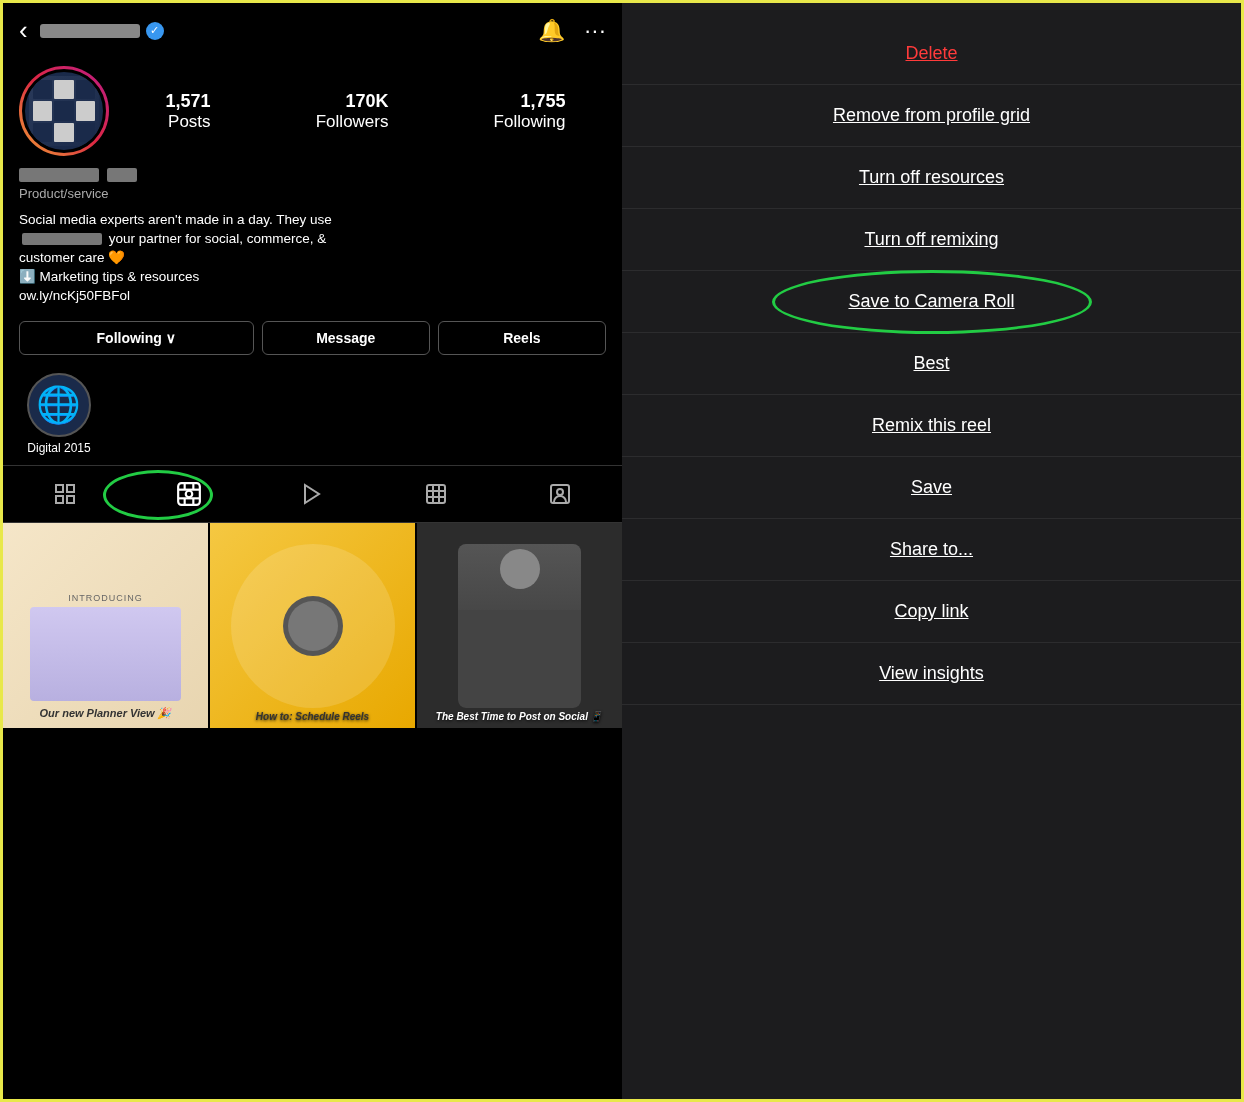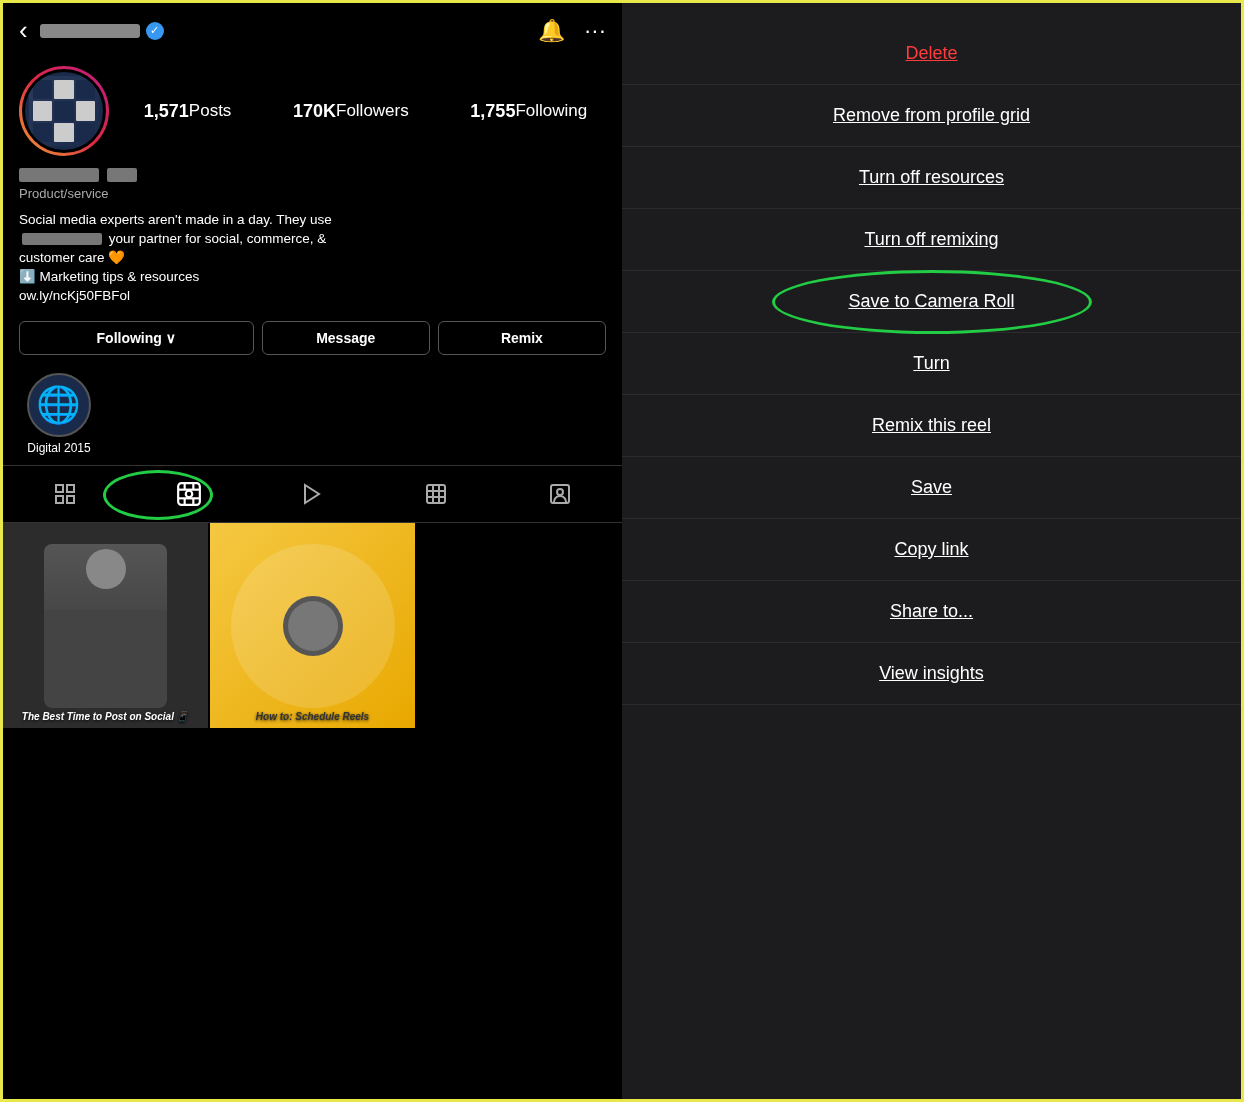--- a/index.html
+++ b/index.html
@@ -113,22 +113,22 @@
     .avatar-pixel.dark { background: #1a2a4a; }
 
     .stats {
       display: flex;
       gap: 24px;
       flex: 1;
       justify-content: space-around;
     }
     .stat-item {
       display: flex;
-      flex-direction: row;
-      align-items: flex-start;
+      flex-direction: column;
+      align-items: flex-end;
     }
     .stat-number {
       font-size: 18px;
       font-weight: 700;
       color: #fff;
     }
     .stat-label {
       font-size: 17px;
       color: #fff;
     }
@@ -439,21 +439,21 @@
 
   <div class="action-buttons">
     <button class="action-btn following-btn">
       <span>Following</span>
       <span>∨</span>
     </button>
     <button class="action-btn">
       <span>Message</span>
     </button>
     <button class="action-btn">
-      <span>Remix</span>
+      <span>Reels</span>
     </button>
   </div>
 
   <div class="highlights">
     <div class="highlight-item">
       <div class="highlight-circle">
         <span class="highlight-globe">🌐</span>
       </div>
       <span class="highlight-label">Digital 2015</span>
     </div>
@@ -500,39 +500,44 @@
         <circle cx="12" cy="10" r="3"></circle>
         <path d="M6 21v-1a6 6 0 0112 0v1"></path>
       </svg>
     </div>
 
     <div class="reels-tab-circle"></div>
   </div>
 
   <div class="content-grid">
 
+    <div class="grid-item grid-item-1">
+      <span class="introducing-label">INTRODUCING</span>
+      <div style="width:80%;height:50%;background:linear-gradient(180deg,#d0c8f0 0%,#b8b0e0 100%);border-radius:4px;margin-bottom:6px;"></div>
+      <span class="grid-text">Our new Planner View 🎉</span>
+    </div>
+
+    <div class="grid-item grid-item-3">
+      <div style="width:80%;height:80%;background:rgba(255,255,255,0.15);border-radius:50%;display:flex;align-items:center;justify-content:center;position:relative;">
+        <div style="width:60px;height:60px;background:#555;border-radius:50%;overflow:hidden;display:flex;align-items:center;justify-content:center;">
+          <div style="width:50px;height:50px;background:#777;border-radius:50%;"></div>
+        </div>
+      </div>
+      <div class="caption-overlay" style="color:#333;">How to: Schedule Reels</div>
+    </div>
 
     <div class="grid-item grid-item-2">
       <div class="person-silhouette">
         <div style="width:60%;height:80%;background:linear-gradient(180deg,#555 0%,#333 100%);border-radius:8px;position:relative;overflow:hidden;">
           <div style="width:40px;height:40px;background:#888;border-radius:50%;position:absolute;top:5px;left:50%;transform:translateX(-50%);"></div>
           <div style="width:100%;height:60%;background:#444;position:absolute;bottom:0;border-radius:0 0 8px 8px;"></div>
         </div>
       </div>
       <div class="caption-overlay">The Best Time to Post on Social 📱</div>
     </div>
-
-    <div class="grid-item grid-item-3">
-      <div style="width:80%;height:80%;background:rgba(255,255,255,0.15);border-radius:50%;display:flex;align-items:center;justify-content:center;position:relative;">
-        <div style="width:60px;height:60px;background:#555;border-radius:50%;overflow:hidden;display:flex;align-items:center;justify-content:center;">
-          <div style="width:50px;height:50px;background:#777;border-radius:50%;"></div>
-        </div>
-      </div>
-      <div class="caption-overlay" style="color:#333;">How to: Schedule Reels</div>
-    </div>
   </div>
 </div>
 
 <div class="right-panel">
   <div class="menu-item delete">
     <span>Delete</span>
   </div>
   <div class="menu-item">
     <span>Remove from profile grid</span>
   </div>
@@ -540,30 +545,30 @@
     <span>Turn off resources</span>
   </div>
   <div class="menu-item">
     <span>Turn off remixing</span>
   </div>
   <div class="menu-item save-camera">
     <span>Save to Camera Roll</span>
     <div class="save-camera-circle"></div>
   </div>
   <div class="menu-item">
-    <span>Turn</span>
+    <span>Best</span>
   </div>
   <div class="menu-item">
     <span>Remix this reel</span>
   </div>
   <div class="menu-item">
     <span>Save</span>
   </div>
   <div class="menu-item">
+    <span>Share to...</span>
+  </div>
+  <div class="menu-item">
     <span>Copy link</span>
   </div>
   <div class="menu-item">
-    <span>Share to...</span>
-  </div>
-  <div class="menu-item">
     <span>View insights</span>
   </div>
 </div>
 
 </body></html>

